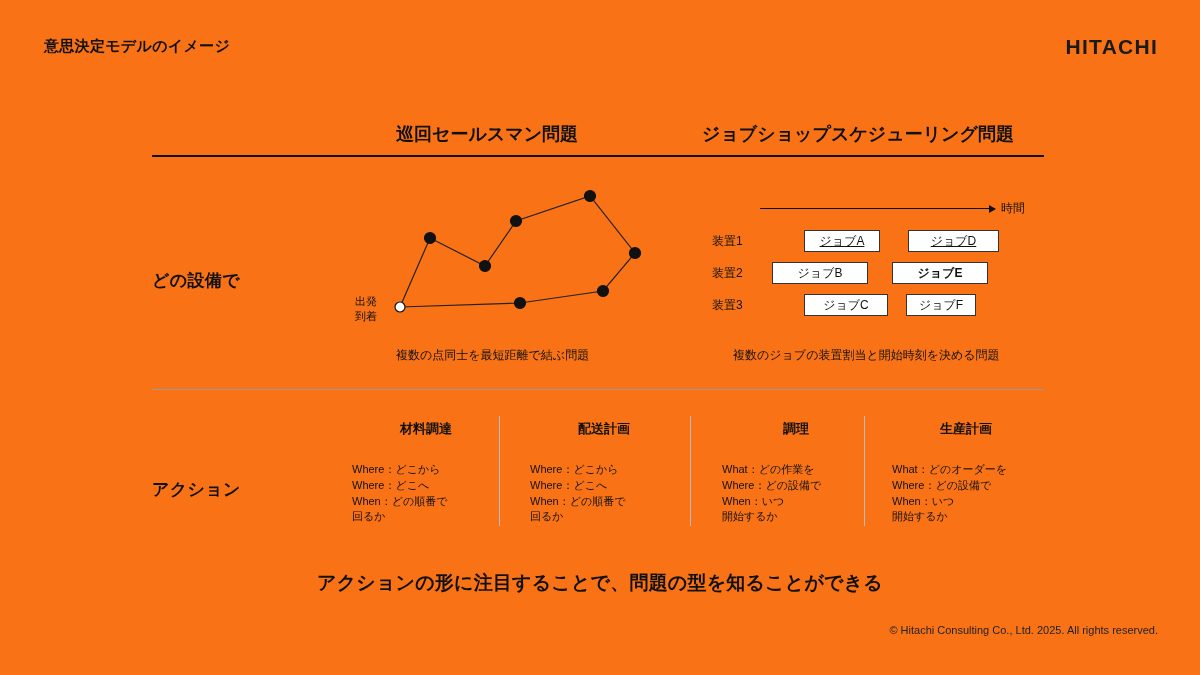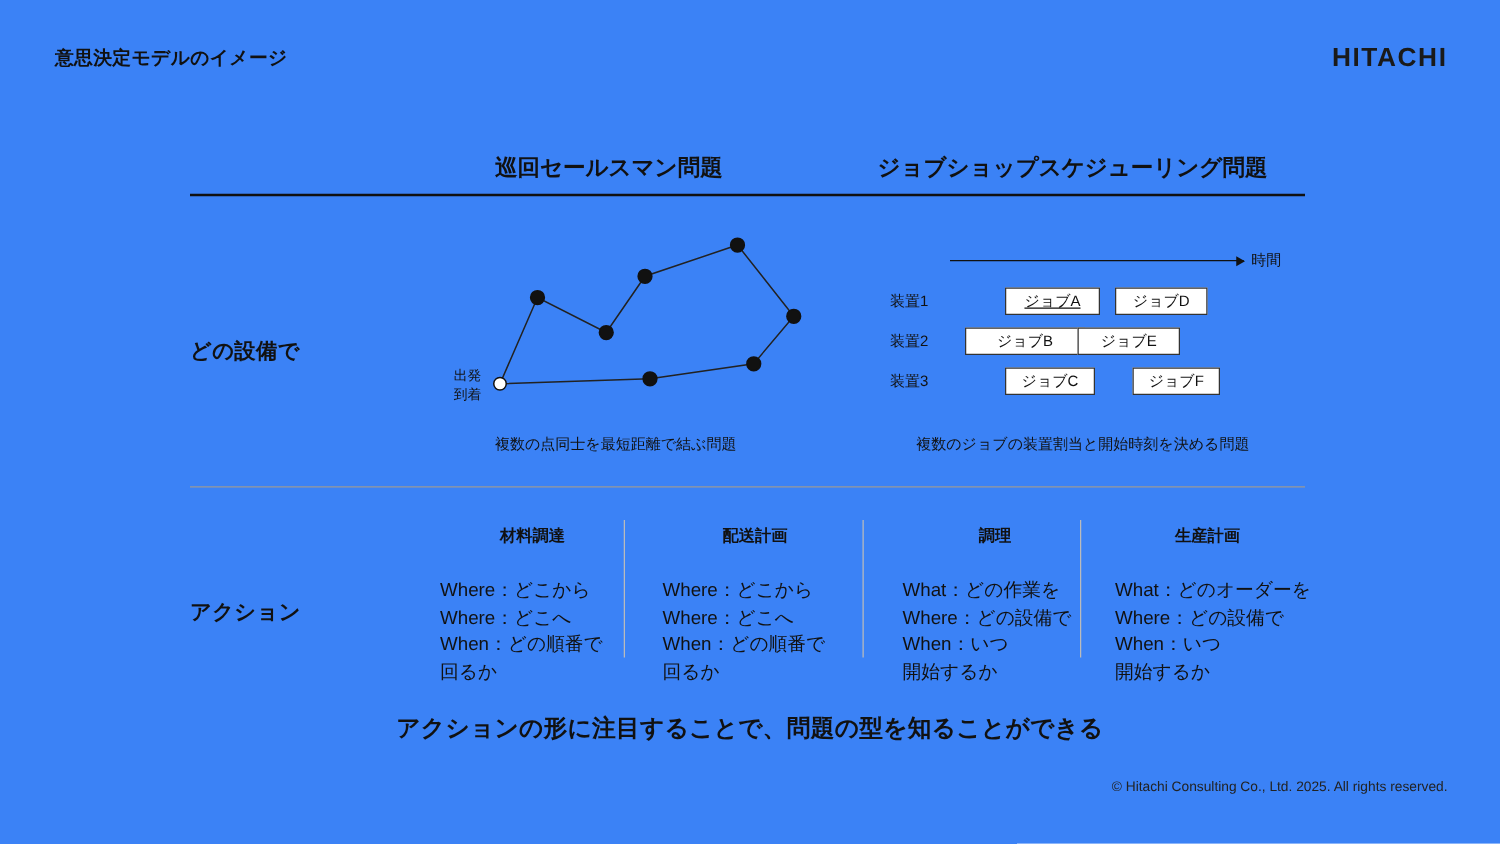--- a/index.html
+++ b/index.html
@@ -8,21 +8,21 @@
     height: 675px;
     background: #ffffff;
     font-family: "Liberation Sans", sans-serif;
     color: #1a1a1a;
     overflow: hidden;
   }
   .slide {
     position: relative;
     width: 1200px;
     height: 675px;
-    background: #3b82f6;
+    background: #f97316;
   }
 
   
   .slide-title {
     position: absolute;
     left: 44px;
     top: 37px;
     font-size: 15px;
     font-weight: bold;
     letter-spacing: 0.02em;
@@ -82,21 +82,21 @@
     height: 155px;
   }
   #tsp-wrap svg { display: block; }
   .tsp-start-label {
     position: absolute;
     left: 355px;
     top: 294px;
     font-size: 11px;
     line-height: 1.35;
     color: #111;
-    text-align: center;
+    text-align: left;
     width: 38px;
   }
   .caption {
     position: absolute;
     font-size: 12px;
     color: #111;
     white-space: nowrap;
   }
   #cap-tsp { left: 396px; top: 347px; }
   #cap-jss { left: 733px; top: 347px; }
@@ -169,21 +169,21 @@
   }
   .act-title {
     font-size: 13px;
     font-weight: bold;
     text-align: center;
     color: #111;
     margin-bottom: 24px;
     white-space: nowrap;
   }
   .act-line {
-    font-size: 15px;
+    font-size: 11px;
     line-height: 1.44;
     color: #111;
     white-space: nowrap;
   }
   .act-div {
     position: absolute;
     top: 416px;
     width: 1px;
     height: 110px;
     background: #bbb;
@@ -248,30 +248,30 @@
   </div>
   <div class="caption" id="cap-tsp">複数の点同士を最短距離で結ぶ問題</div>
 
   <div id="jss-wrap">
     <div class="jss-axis"></div>
     <div class="jss-axis-label">時間</div>
     <div id="jss-rows">
         <div class="machine-row" style="top: 32px;">
           <div class="machine-name">装置1</div>
           <div class="job-box" style="left: 92px; width: 76px; text-decoration: underline;">ジョブA</div>
-          <div class="job-box" style="left: 180px; width: 74px;">ジョブD</div>
+          <div class="job-box" style="left: 196px; width: 91px; text-decoration: underline;">ジョブD</div>
         </div>
         <div class="machine-row" style="top: 64px;">
           <div class="machine-name">装置2</div>
           <div class="job-box" style="left: 60px; width: 96px;">ジョブB</div>
-          <div class="job-box" style="left: 150px; width: 82px;">ジョブE</div>
+          <div class="job-box" style="left: 180px; width: 96px; font-weight: bold;">ジョブE</div>
         </div>
         <div class="machine-row" style="top: 96px;">
           <div class="machine-name">装置3</div>
-          <div class="job-box" style="left: 92px; width: 72px;">ジョブC</div>
+          <div class="job-box" style="left: 92px; width: 84px;">ジョブC</div>
           <div class="job-box" style="left: 194px; width: 70px;">ジョブF</div>
         </div>
       </div>
   </div>
   <div class="caption" id="cap-jss">複数のジョブの装置割当と開始時刻を決める問題</div>
 
   <div id="action-cols">
       <div class="act-col" style="left: 352px;">
         <div class="act-title">材料調達</div>
         <div class="act-line">Where：どこから</div>

